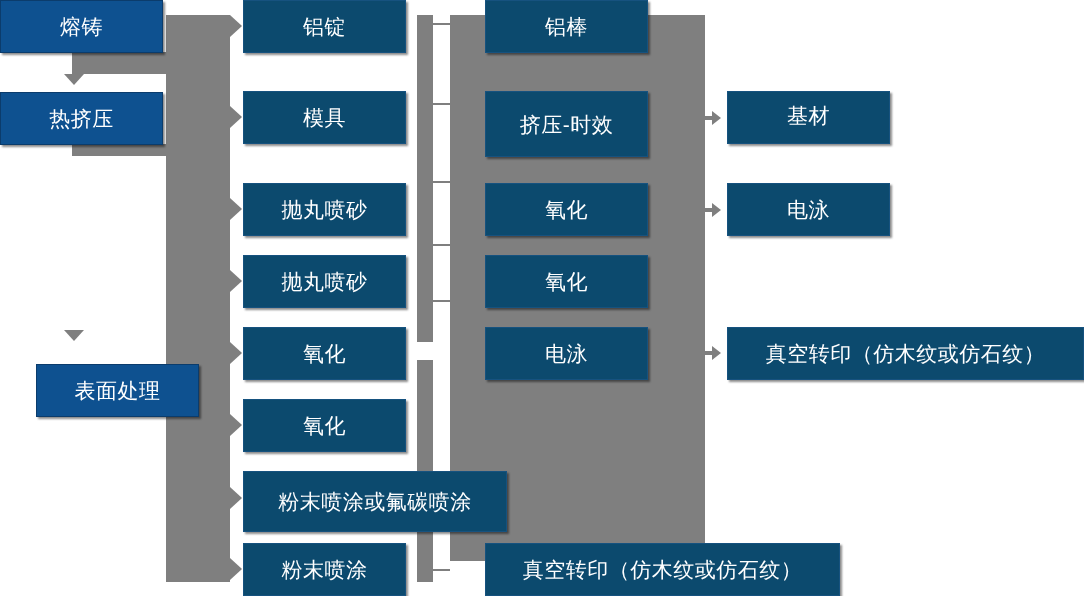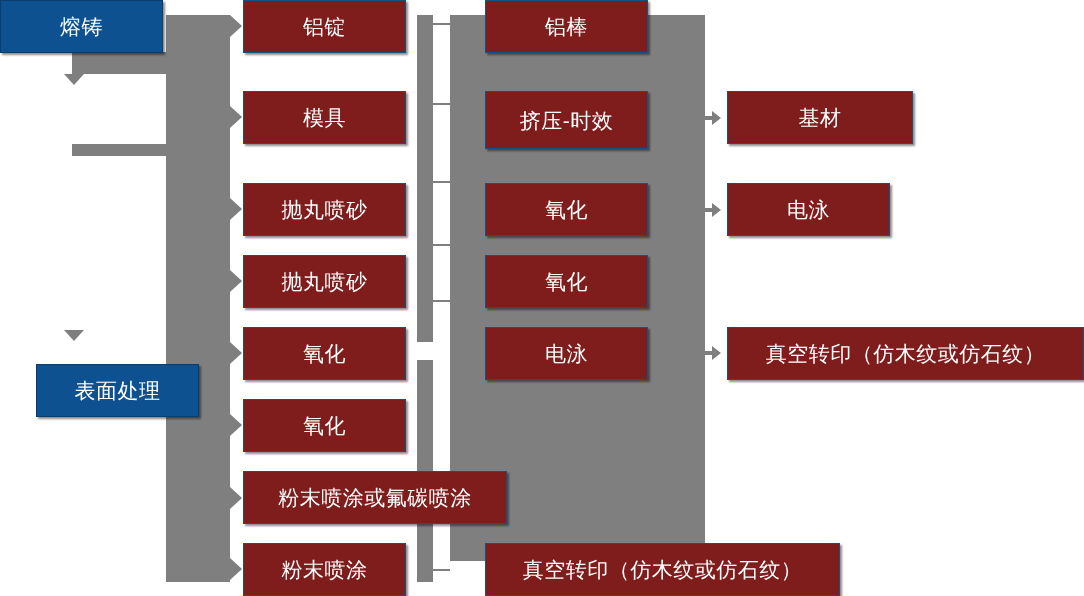--- a/index.html
+++ b/index.html
@@ -71,21 +71,21 @@
     justify-content: center;
     color: #ffffff;
     font-size: 21px;
     line-height: 1;
     letter-spacing: 0.5px;
     border: 1px solid #17375e;
     box-shadow: 2px 2px 2px rgba(0,0,0,0.45);
     white-space: nowrap;
   }
   .box.dark  { background: #0e5190; border-color: #0b3c6c; }
-  .box.light { background: #7f1d1d; border-color: #16527f; }
+  .box.light { background: #0c4a6e; border-color: #16527f; }
   .box .lbl { pointer-events: none; }
 </style>
 </head>
 <body>
 
 <div id="canvas">
 
   <div class="band" style="left:166px; top:15px; width:64px; height:567px;"></div>
 
   <div class="band" style="left:72px; top:52px; width:96px; height:22px;"></div>
@@ -122,20 +122,23 @@
 
   <div class="sm-shaft" style="left:705px; top:208px; width:10px;"></div>
   <div class="sm-head" style="left:712px; top:203px;"></div>
 
   <div class="sm-shaft" style="left:705px; top:351px; width:10px;"></div>
   <div class="sm-head" style="left:712px; top:346px;"></div>
 
   <div class="box dark" style="left:0px; top:0px; width:163px; height:53px;">
     <span class="lbl">熔铸</span>
   </div>
+  <div class="box dark" style="left:0px; top:92px; width:163px; height:53px;">
+    <span class="lbl">热挤压</span>
+  </div>
   <div class="box dark" style="left:0px; top:364px; width:163px; height:53px;margin-left:36px;">
     <span class="lbl">表面处理</span>
   </div>
 
   <div class="box light" style="left:243px; top:0px; width:163px; height:53px;">
     <span class="lbl">铝锭</span>
   </div>
   <div class="box light" style="left:243px; top:91px; width:163px; height:53px;justify-content:center;">
     <span class="lbl">模具</span>
   </div>
@@ -144,47 +147,47 @@
   </div>
   <div class="box light" style="left:243px; top:255px; width:163px; height:53px;">
     <span class="lbl">抛丸喷砂</span>
   </div>
   <div class="box light" style="left:243px; top:327px; width:163px; height:53px;">
     <span class="lbl">氧化</span>
   </div>
   <div class="box light" style="left:243px; top:399px; width:163px; height:53px;">
     <span class="lbl">氧化</span>
   </div>
-  <div class="box light" style="left:243px; top:471px; width:264px; height:53px;">
+  <div class="box light" style="left:243px; top:471px; width:264px; height:61px;">
     <span class="lbl">粉末喷涂或氟碳喷涂</span>
   </div>
   <div class="box light" style="left:485px; top:0px; width:163px; height:53px;">
     <span class="lbl">铝棒</span>
   </div>
 
   <div class="box light" style="left:243px; top:543px; width:163px; height:53px;">
     <span class="lbl">粉末喷涂</span>
   </div>
-  <div class="box light" style="left:485px; top:91px; width:163px; height:58px;align-items:center;">
+  <div class="box light" style="left:485px; top:91px; width:163px; height:66px;align-items:center;">
     <span class="lbl">挤压-时效</span>
   </div>
   <div class="box light" style="left:485px; top:183px; width:163px; height:53px;">
     <span class="lbl">氧化</span>
   </div>
   <div class="box light" style="left:485px; top:255px; width:163px; height:53px;">
     <span class="lbl">氧化</span>
   </div>
   <div class="box light" style="left:485px; top:327px; width:163px; height:53px;">
     <span class="lbl">电泳</span>
   </div>
   <div class="box light" style="left:485px; top:543px; width:355px; height:53px;">
     <span class="lbl">真空转印（仿木纹或仿石纹）</span>
   </div>
 
-  <div class="box light" style="left:727px; top:91px; width:186px; height:53px;">
+  <div class="box light" style="left:727px; top:91px; width:163px; height:53px;font-family:Liberation Mono, monospace;">
     <span class="lbl">基材</span>
   </div>
   <div class="box light" style="left:727px; top:183px; width:163px; height:53px;">
     <span class="lbl">电泳</span>
   </div>
   <div class="box light" style="left:727px; top:327px; width:357px; height:53px;">
     <span class="lbl">真空转印（仿木纹或仿石纹）</span>
   </div>
 
 </div>

